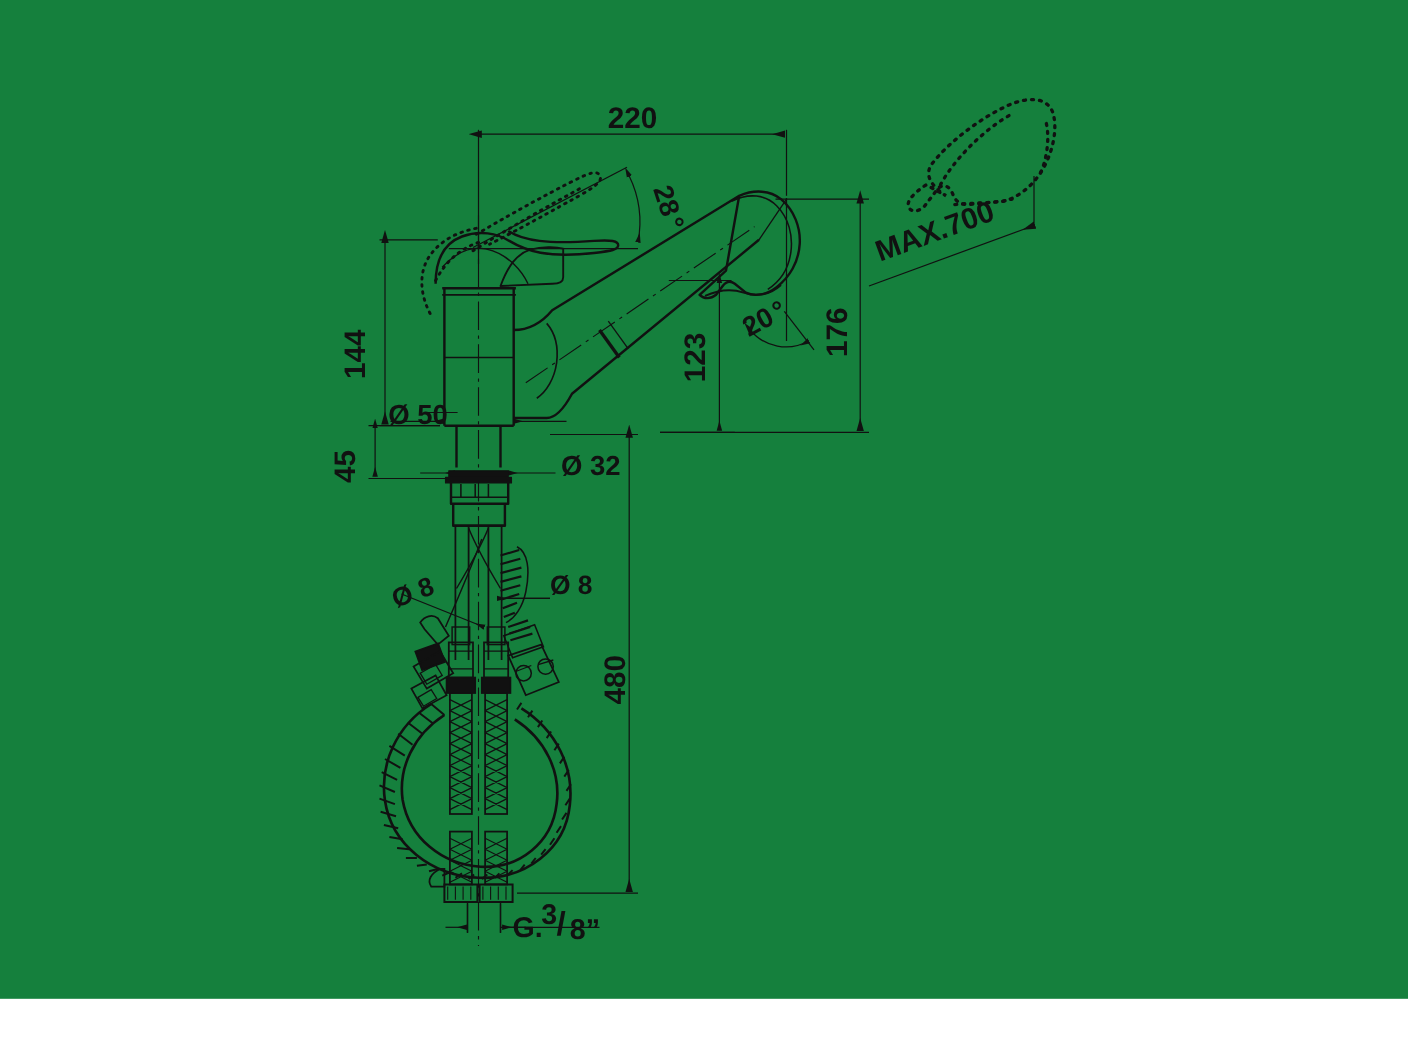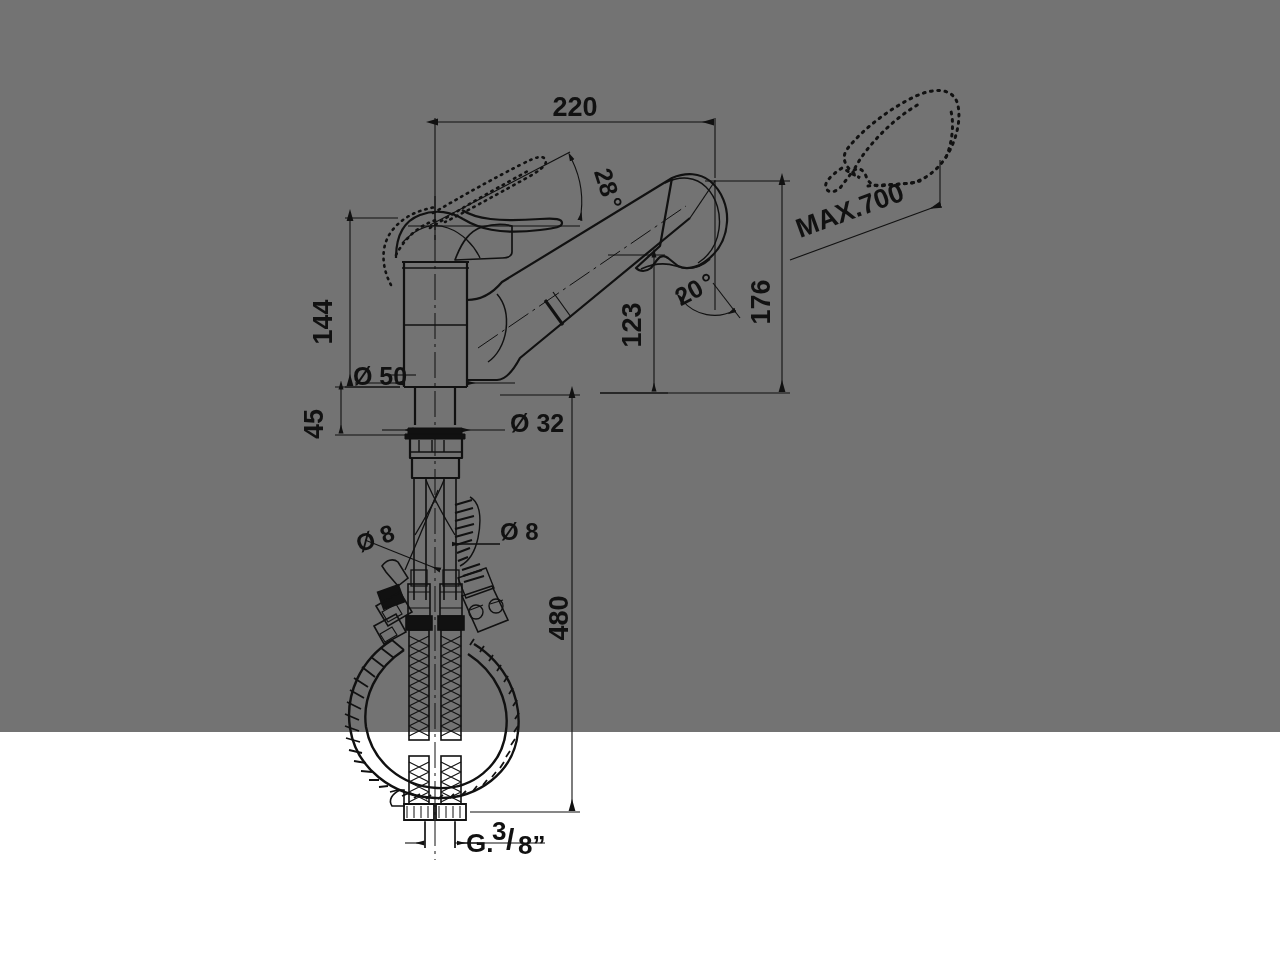--- a/index.html
+++ b/index.html
@@ -1,18 +1,18 @@
 <!DOCTYPE html>
 <html><head>
 <meta charset="utf-8">
 <style>
   html,body{margin:0;padding:0;background:#ffffff;}
   body{width:1280px;height:960px;overflow:hidden;
        font-family:"Liberation Sans",sans-serif;}
-  #stage{position:relative;width:1280px;height:732px;background:#737373;}
+  #stage{position:relative;width:1280px;height:908px;background:#15803d;}
   svg#drawing{position:absolute;left:0;top:0;width:1280px;height:960px;display:block;}
   .dimtxt{font-family:"Liberation Sans",sans-serif;font-weight:bold;fill:#111;}
 </style>
 </head>
 <body>
 
 <div id="stage">
 
 <svg id="drawing" viewBox="0 0 1280 960">
 

